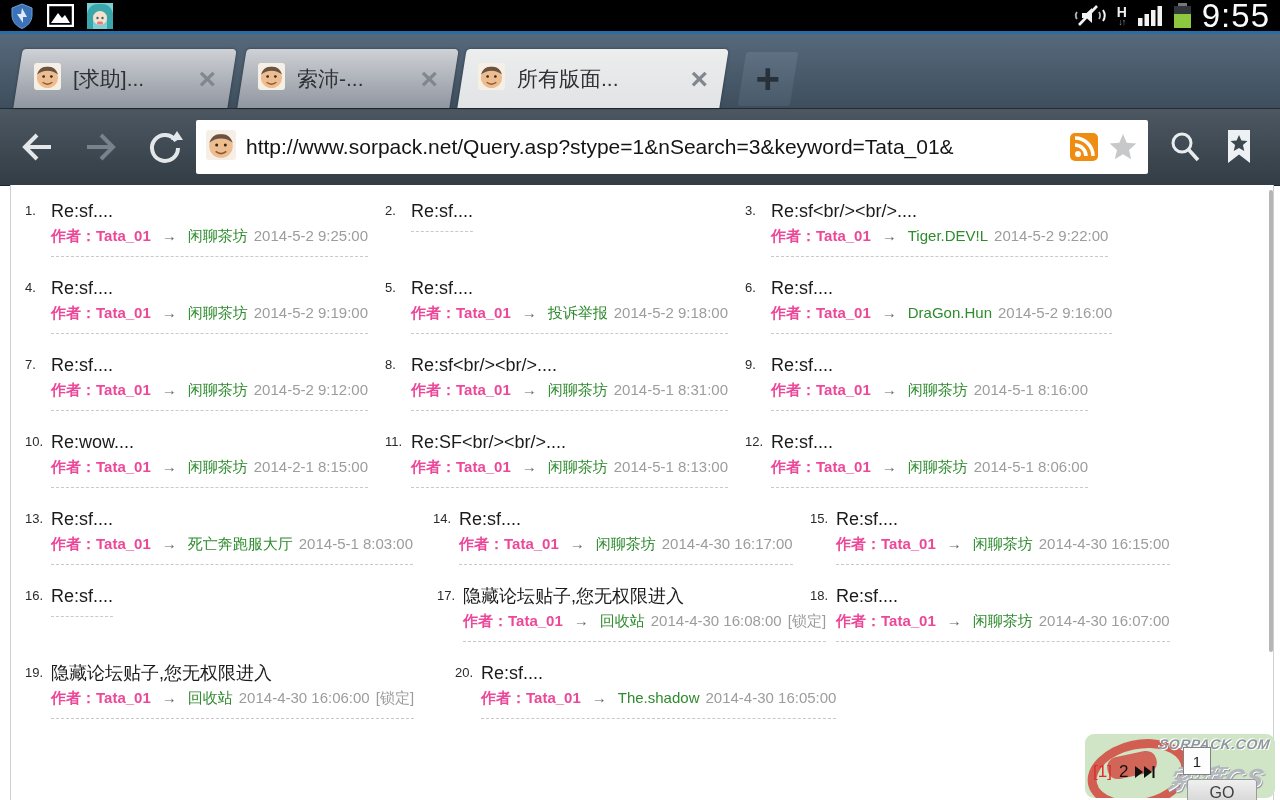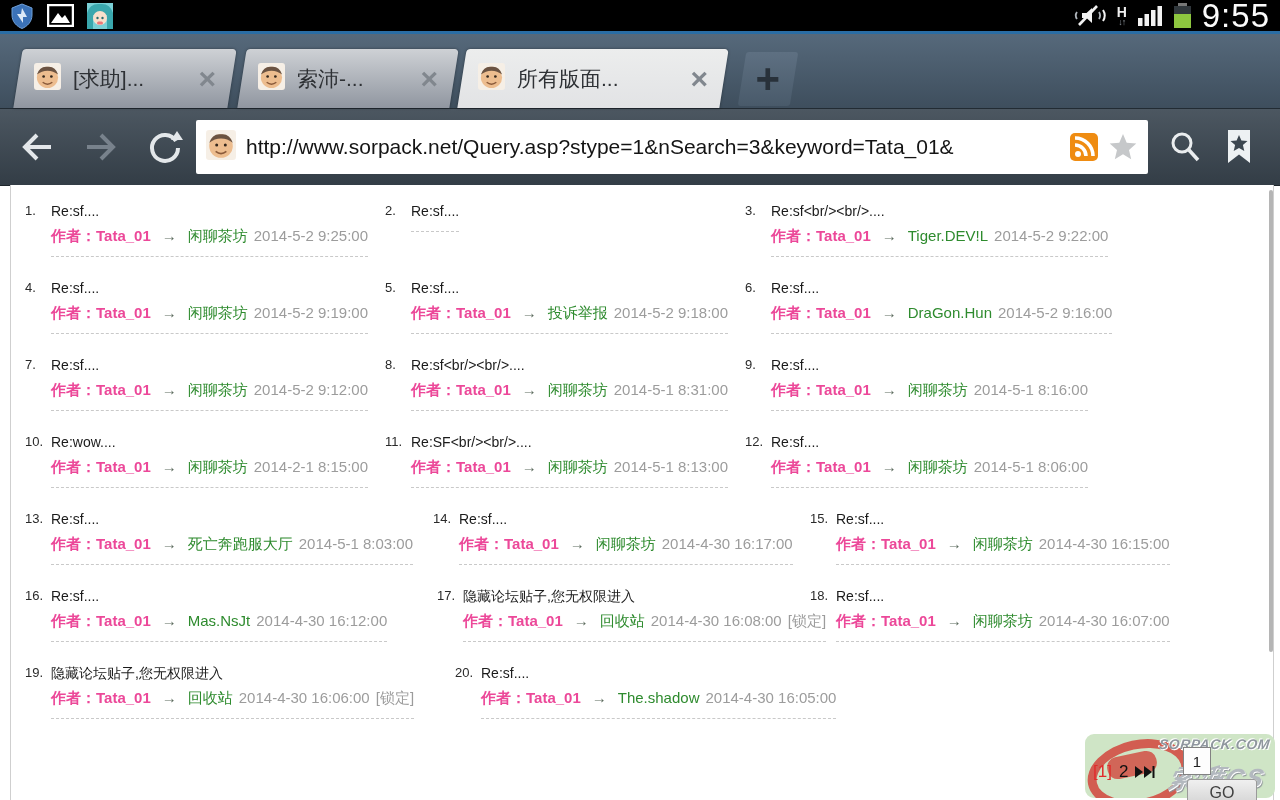--- a/index.html
+++ b/index.html
@@ -53,21 +53,21 @@
   .row{height:60px;margin-bottom:17px;white-space:nowrap;}
   .item{display:inline-block;vertical-align:top;}
   .r0 .item,.r1 .item,.r2 .item,.r3 .item{width:360px;}
   .r4 .item:nth-child(1){width:408px;}
   .r4 .item:nth-child(2){width:377px;}
   .r5 .item:nth-child(1){width:412px;}
   .r5 .item:nth-child(2){width:373px;}
   .r6 .item:nth-child(1){width:430px;}
   .num{display:inline-block;width:26px;font-size:13px;color:#2a2a2a;vertical-align:top;padding-top:3px;}
   .body{display:inline-block;vertical-align:top;border-bottom:1px dashed #c9c9c9;padding-bottom:8px;}
-  .title{font-size:14px;color:#1b1b1b;line-height:23px;}
+  .title{font-size:18px;color:#1b1b1b;line-height:23px;}
   .meta{font-size:15px;line-height:25px;}
   .author{color:#ec4899;font-weight:bold;}
   .arrow{color:#5c6b5e;margin:0 11px;}
   .forum{color:#2e8b2e;margin-right:6px;}
   .date{color:#9c9c9c;}
   .locked{color:#9c9c9c;margin-left:6px;}
 
   .footer{margin-top:43px;font-size:17px;color:#1b1b1b;}
   .red{color:#e12b2b;}
 
@@ -380,23 +380,20 @@
     <span class="num">15.</span><div class="body">
       <div class="title">Re:sf....</div>
       <div class="meta">
         <span class="author">作者：Tata_01</span><span class="arrow">→</span><span class="forum">闲聊茶坊</span><span class="date">2014-4-30 16:15:00</span>
       </div>
     </div>
   </div></div>
         <div class="row r5"><div class="item">
     <span class="num">16.</span><div class="body">
       <div class="title">Re:sf....</div>
-      <div class="meta">
-        <span class="author">作者：Tata_01</span><span class="arrow">→</span><span class="forum">Mas.NsJt</span><span class="date">2014-4-30 16:12:00</span>
-      </div>
     </div>
   </div><div class="item">
     <span class="num">17.</span><div class="body">
       <div class="title">隐藏论坛贴子,您无权限进入</div>
       <div class="meta">
         <span class="author">作者：Tata_01</span><span class="arrow">→</span><span class="forum">回收站</span><span class="date">2014-4-30 16:08:00</span><span class="locked">[锁定]</span>
       </div>
     </div>
   </div><div class="item">
     <span class="num">18.</span><div class="body">

